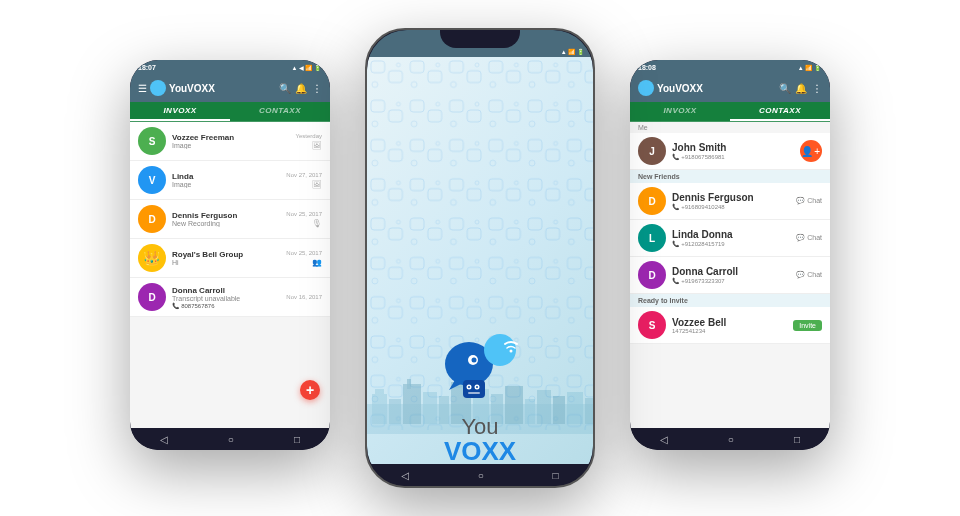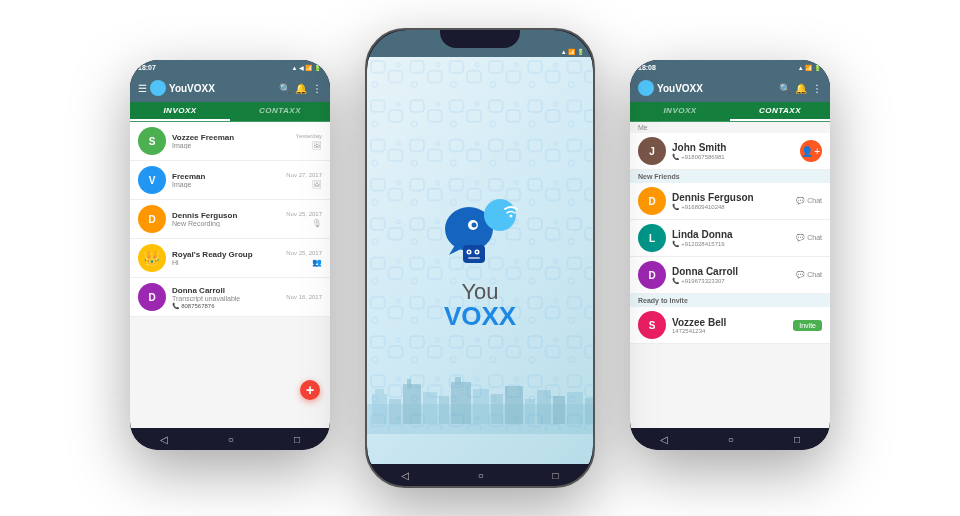--- a/index.html
+++ b/index.html
@@ -255,21 +255,21 @@
       box-shadow: 0 2px 6px rgba(244,67,54,0.5);
     }
 
     
     .splash-screen {
       flex: 1;
       background: linear-gradient(135deg, #e8f4f8 0%, #d0eaf5 50%, #b8dde8 100%);
       display: flex;
       flex-direction: column;
       align-items: center;
-      justify-content: center;
+      justify-content: flex-end;
       position: relative;
       overflow: hidden;
     }
 
     .splash-pattern {
       position: absolute;
       top: 0; left: 0; right: 0; bottom: 0;
       opacity: 0.15;
     }
 
@@ -444,21 +444,21 @@
             <div class="chat-preview">Image</div>
           </div>
           <div class="chat-meta">
             <span class="chat-time">Yesterday</span>
             <span class="chat-icon">🖼</span>
           </div>
         </div>
         <div class="chat-item">
           <div class="avatar av-blue">V</div>
           <div class="chat-info">
-            <div class="chat-name">Freeman</div>
+            <div class="chat-name">Linda</div>
             <div class="chat-preview">Image</div>
           </div>
           <div class="chat-meta">
             <span class="chat-time">Nov 27, 2017</span>
             <span class="chat-icon">🖼</span>
           </div>
         </div>
         <div class="chat-item">
           <div class="avatar av-orange">D</div>
           <div class="chat-info">
@@ -466,21 +466,21 @@
             <div class="chat-preview">New Recording</div>
           </div>
           <div class="chat-meta">
             <span class="chat-time">Nov 25, 2017</span>
             <span class="chat-icon">🎙</span>
           </div>
         </div>
         <div class="chat-item">
           <div class="avatar av-gold" style="font-size:14px;">👑</div>
           <div class="chat-info">
-            <div class="chat-name">Royal's Ready Group</div>
+            <div class="chat-name">Royal's Bell Group</div>
             <div class="chat-preview">Hi</div>
           </div>
           <div class="chat-meta">
             <span class="chat-time">Nov 25, 2017</span>
             <span class="chat-icon">👥</span>
           </div>
         </div>
         <div class="chat-item">
           <div class="avatar av-purple">D</div>
           <div class="chat-info">

